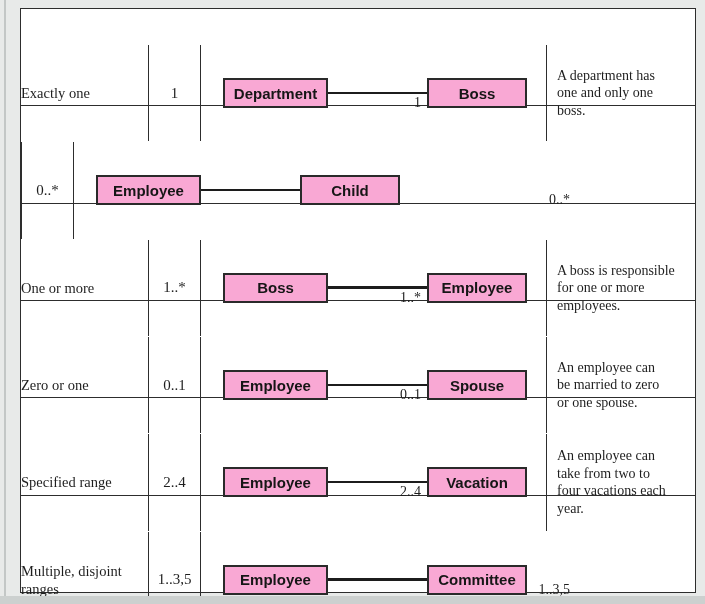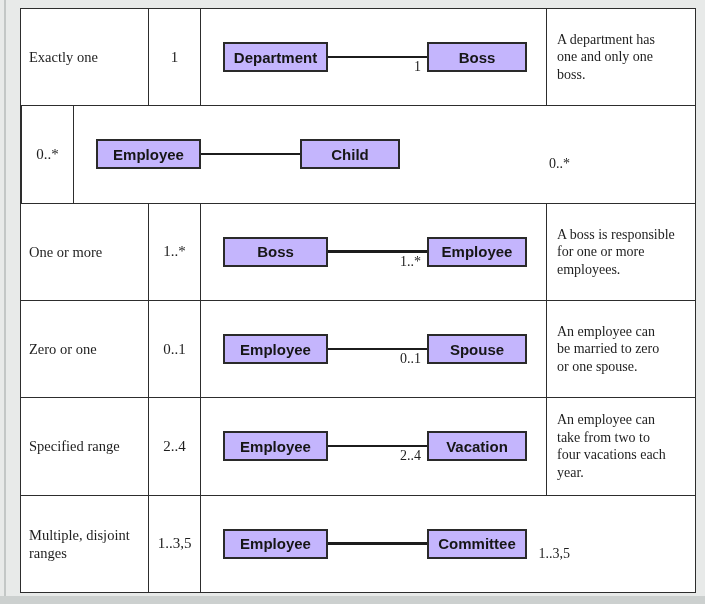--- a/index.html
+++ b/index.html
@@ -35,26 +35,26 @@
     border: 1.5px solid #2d2d2d;
     display: flex;
     flex-direction: column;
   }
   .row {
     flex: 1 1 0;
     display: flex;
     min-height: 0;
   }
   .row + .row { border-top: 1.5px solid #2d2d2d; }
-  .cell { height: 100%; }
+  .cell { height: 100%; margin-top: 36px; }
   .c1 {
     width: 127px;
     display: flex;
     align-items: center;
-    padding: 0 4px 0 8px;
+    padding: 0 4px 0 0;
     font-size: 14.5px;
     line-height: 18px;
     color: #1e1e1e;
     white-space: pre-line;
   }
   .c2 {
     width: 52px;
     border-left: 1.5px solid #2d2d2d;
     display: flex;
     align-items: center;
@@ -76,21 +76,21 @@
     font-size: 14px;
     line-height: 17.5px;
     color: #1e1e1e;
     white-space: pre-line;
   }
   .umlbox {
     position: absolute;
     top: 50%;
     transform: translateY(-50%);
     height: 30px;
-    background: #c4b5fd;
+    background: #f9a8d4;
     border: 2px solid #2a2a2a;
     display: flex;
     align-items: center;
     justify-content: center;
     font-family: "Liberation Sans", sans-serif;
     font-weight: 700;
     font-size: 15px;
     color: #161616;
   }
   .umlbox.left  { left: 22px;  width: 105px; }

